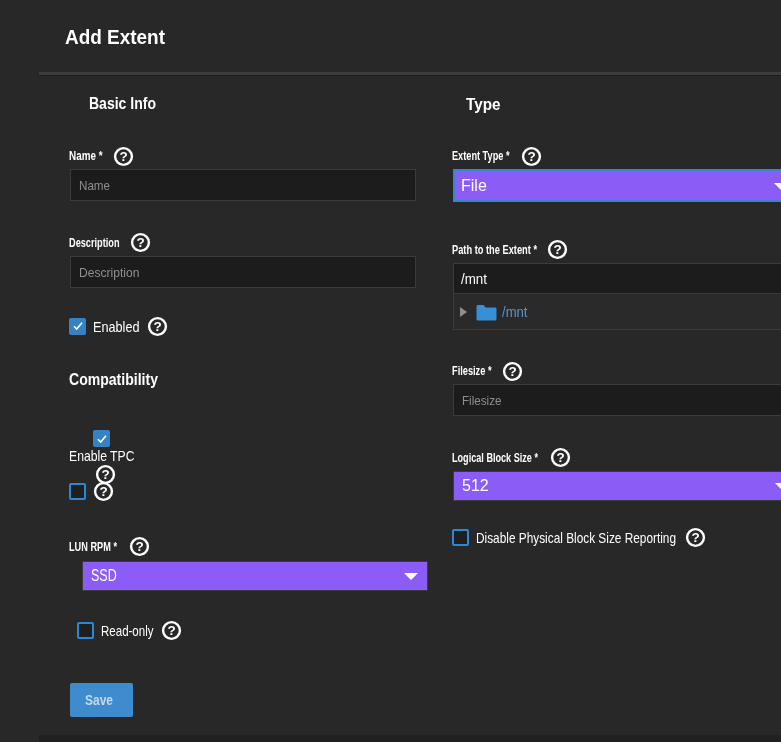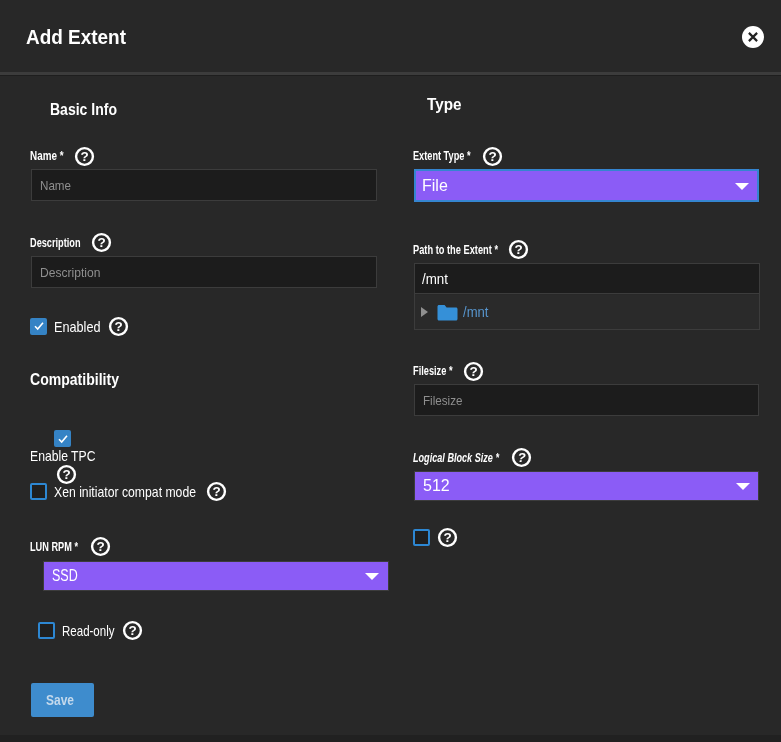--- a/index.html
+++ b/index.html
@@ -1,17 +1,17 @@
 <!DOCTYPE html>
 <html><head>
 <meta charset="utf-8">
 <style>
   html,body{margin:0;padding:0;}
   body{width:781px;height:742px;background:#282828;font-family:"Liberation Sans",sans-serif;overflow:hidden;position:relative;}
-  .abs{position:absolute;}
+  .abs{position:absolute;margin-left:39px;}
   .fitw{display:inline-block;overflow:visible;white-space:nowrap;}
   .fitw>span{display:inline-block;white-space:pre;transform-origin:left center;}
   .hdr-title{left:26px;top:26.5px;font-size:20px;font-weight:bold;color:#fff;line-height:20px;}
   .close{left:742px;top:26px;width:22px;height:22px;}
   .divider{left:0;top:72px;width:781px;height:3px;background:#3c3c3c;}
   .divider2{left:0;top:75px;width:781px;height:1px;background:#1e1e1e;}
   .section{font-size:16px;font-weight:bold;color:#fff;line-height:16px;}
   .label{font-size:12px;font-weight:bold;color:#fff;}
   .lrow{display:flex;align-items:center;height:21px;}
   .lrow .label{margin-right:10px;}
@@ -38,21 +38,21 @@
 </head>
 <body>
   <div class="abs hdr-title"><span class="fitw" style="width:100px"><span style="transform: scaleX(0.947306);">Add Extent</span></span></div>
   <div class="abs close"><svg width="22" height="22" viewBox="0 0 22 22">
       <circle cx="11" cy="11" r="11" fill="#fff"></circle>
       <path d="M6.9 6.9 L15.1 15.1 M15.1 6.9 L6.9 15.1" stroke="#222" stroke-width="2.2"></path>
     </svg></div>
   <div class="abs divider"></div>
   <div class="abs divider2"></div>
 
-  <div class="abs section" style="left:30px;top:102px;padding-left:20px;"><span class="fitw" style="width:67px"><span style="transform: scaleX(0.876175);">Basic Info</span></span></div>
+  <div class="abs section" style="left:30px;top:96px;padding-left:20px;"><span class="fitw" style="width:67px"><span style="transform: scaleX(0.876175);">Basic Info</span></span></div>
 
   <div class="abs lrow" style="left:30px;top:145.5px;">
     <span class="label fitw" style="width:33.5px"><span style="transform: scaleX(0.823349);">Name *</span></span>
     <span class="help">
       <svg width="21" height="21" viewBox="0 0 21 21" style="display:block;">
         <circle cx="10.5" cy="10.5" r="8.4" fill="none" stroke="#fff" stroke-width="2.4"></circle>
         <text x="10.5" y="15.2" text-anchor="middle" font-size="13.5" font-weight="bold" fill="#fff" font-family="Liberation Sans">?</text>
       </svg>
     </span>
   </div>
@@ -100,21 +100,20 @@
     <span class="help">
       <svg width="21" height="21" viewBox="0 0 21 21" style="display:block;">
         <circle cx="10.5" cy="10.5" r="8.4" fill="none" stroke="#fff" stroke-width="2.4"></circle>
         <text x="10.5" y="15.2" text-anchor="middle" font-size="13.5" font-weight="bold" fill="#fff" font-family="Liberation Sans">?</text>
       </svg>
     </span>
   </div>
 
   <div class="abs cbrow" style="left:30px;top:482.5px;">
     <span class="cb unchecked"></span>
-    <span class="cbtext fitw" style="width:142px;margin-right:10px"><span style="transform: scaleX(0.814848);">Xen initiator compat mode</span></span>
     <span class="help">
       <svg width="21" height="21" viewBox="0 0 21 21" style="display:block;">
         <circle cx="10.5" cy="10.5" r="8.4" fill="none" stroke="#fff" stroke-width="2.4"></circle>
         <text x="10.5" y="15.2" text-anchor="middle" font-size="13.5" font-weight="bold" fill="#fff" font-family="Liberation Sans">?</text>
       </svg>
     </span>
   </div>
 
   <div class="abs lrow" style="left:30px;top:536px;">
     <span class="label fitw" style="width:48px;margin-right:12px"><span style="transform: scaleX(0.765894);">LUN RPM *</span></span>
@@ -186,33 +185,34 @@
       <svg width="21" height="21" viewBox="0 0 21 21" style="display:block;">
         <circle cx="10.5" cy="10.5" r="8.4" fill="none" stroke="#fff" stroke-width="2.4"></circle>
         <text x="10.5" y="15.2" text-anchor="middle" font-size="13.5" font-weight="bold" fill="#fff" font-family="Liberation Sans">?</text>
       </svg>
     </span>
   </div>
   <div class="abs input" style="left:414px;top:384px;height:32px;width:345px;">
     <span class="ph fitw" style="width:39.5px"><span style="transform: scaleX(0.863093);">Filesize</span></span>
   </div>
 
-  <div class="abs lrow" style="left:413px;top:447px;font-style:italic;">
+  <div class="abs lrow" style="left:413px;top:447px;">
     <span class="label fitw" style="width:86px;margin-right:12px"><span style="transform: scaleX(0.758545);">Logical Block Size *</span></span>
     <span class="help">
       <svg width="21" height="21" viewBox="0 0 21 21" style="display:block;">
         <circle cx="10.5" cy="10.5" r="8.4" fill="none" stroke="#fff" stroke-width="2.4"></circle>
         <text x="10.5" y="15.2" text-anchor="middle" font-size="13.5" font-weight="bold" fill="#fff" font-family="Liberation Sans">?</text>
       </svg>
     </span>
   </div>
   <div class="abs select" style="left:414px;top:470.5px;width:345px;">512<span class="caret" style="right:8px;top:11px;"></span></div>
 
   <div class="abs cbrow" style="left:412.5px;top:528.5px;">
     <span class="cb unchecked"></span>
+    <span class="cbtext fitw" style="width:200px;margin-right:9px"><span style="transform: scaleX(0.789101);">Disable Physical Block Size Reporting</span></span>
     <span class="help">
       <svg width="21" height="21" viewBox="0 0 21 21" style="display:block;">
         <circle cx="10.5" cy="10.5" r="8.4" fill="none" stroke="#fff" stroke-width="2.4"></circle>
         <text x="10.5" y="15.2" text-anchor="middle" font-size="13.5" font-weight="bold" fill="#fff" font-family="Liberation Sans">?</text>
       </svg>
     </span>
   </div>
 
   <div class="abs botbar"></div>
 

